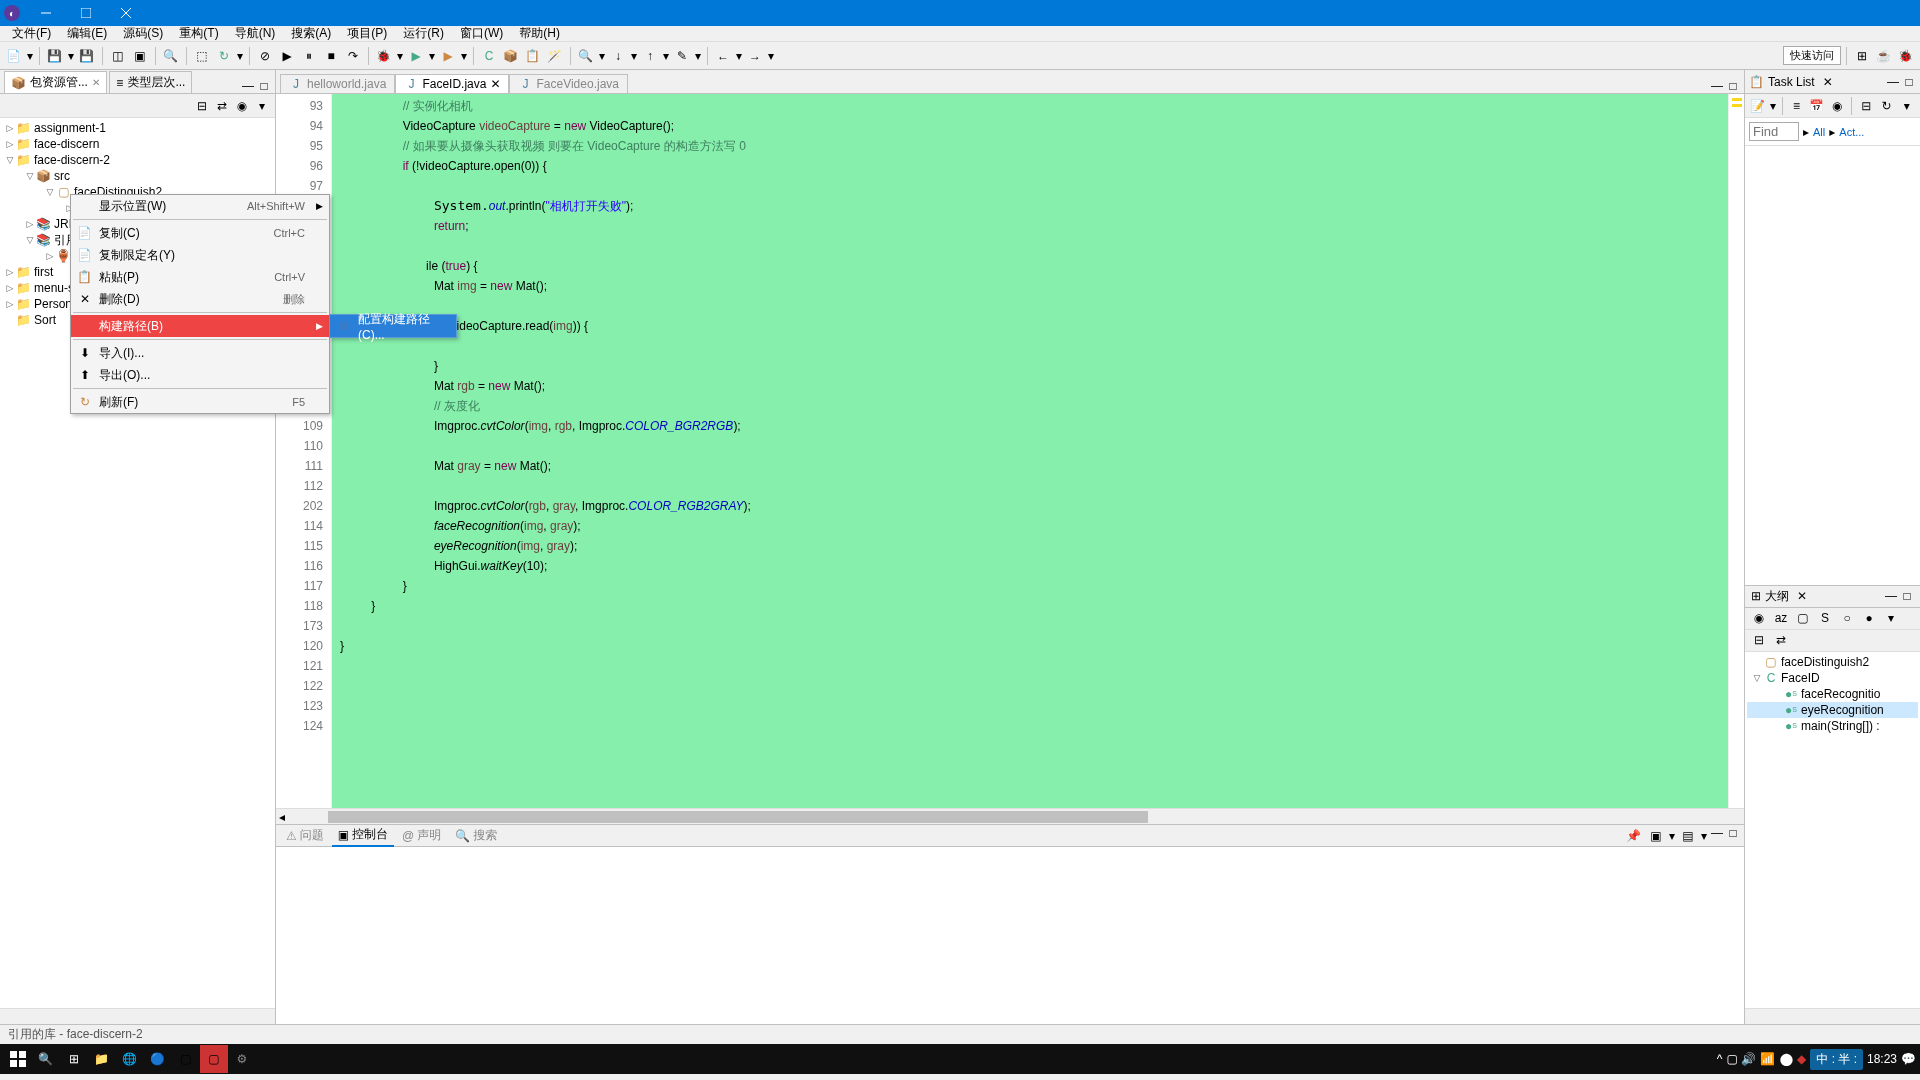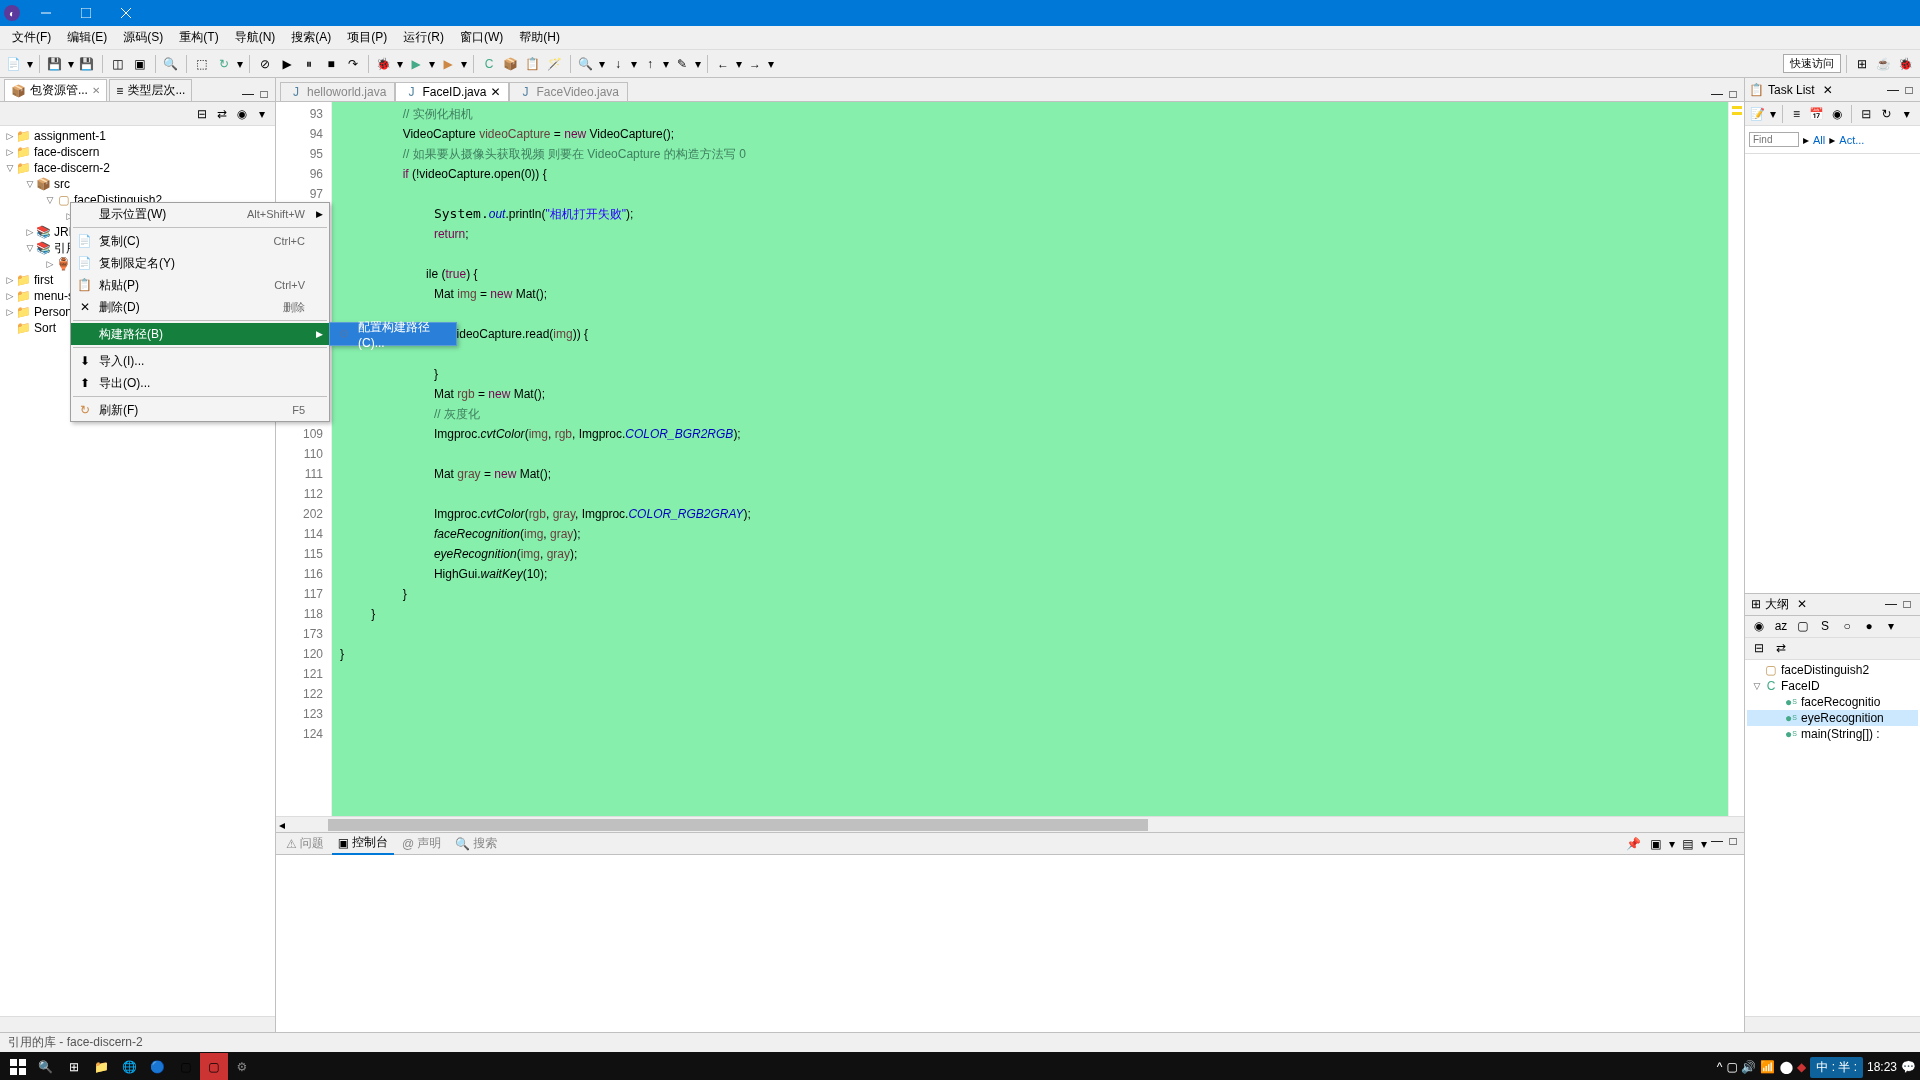--- a/index.html
+++ b/index.html
@@ -6,21 +6,21 @@
 body { background: #f0f0f0; overflow: hidden; width: 1920px; height: 1080px; }
 
 
 .titlebar { background: #0078d7; color: #fff; height: 26px; display: flex; align-items: center; padding: 0 4px; }
 .titlebar .app-icon { width: 16px; height: 16px; background: #5b3a9b; border-radius: 50%; margin-right: 6px; display:flex;align-items:center;justify-content:center;font-size:10px;}
 .titlebar .title { flex: 1; }
 .titlebar .win-btn { width: 40px; height: 24px; display: flex; align-items: center; justify-content: center; cursor: pointer; }
 .titlebar .win-btn svg { width: 10px; height: 10px; stroke: #fff; stroke-width: 1; fill: none; }
 
 
-.menubar { background: #f0f0f0; height: 24px; display: flex; align-items: center; padding: 0 4px; border-bottom: 1px solid #ddd;}
+.menubar { background: #f0f0f0; height: 16px; display: flex; align-items: center; padding: 0 4px; border-bottom: 1px solid #ddd;}
 .menubar .menu-item { padding: 2px 8px; cursor: pointer; }
 
 
 .toolbar { background: #f0f0f0; height: 28px; display: flex; align-items: center; padding: 2px 4px; border-bottom: 1px solid #c0c0c0; gap: 2px;}
 .tbtn { width: 20px; height: 20px; display:flex; align-items:center; justify-content:center; cursor:pointer; border:1px solid transparent;}
 .tsep { width:1px; height:18px; background:#c0c0c0; margin:0 3px;}
 .tdrop { width:8px; display:flex; align-items:center; justify-content:center;}
 .toolbar-right { margin-left:auto; display:flex; align-items:center; gap:2px;}
 .quick-access { border:1px solid #aaa; padding:1px 6px; font-size:11px; background:#fff;}
 
@@ -77,34 +77,34 @@
 .console-tabs { height:22px; background:#f0f0f0; border-bottom:1px solid #c0c0c0; display:flex; align-items:center; padding:0 4px; gap:2px;}
 .console-tab { padding:2px 6px; display:flex; align-items:center; gap:3px; font-size:11px; cursor:pointer; color:#888;}
 .console-tab.active { color:#000; border-bottom:2px solid #0078d7;}
 .console-body { flex:1; padding:4px 8px; font-size:11px; color:#555;}
 .console-toolbar { margin-left:auto; display:flex; gap:2px;}
 
 
 .tl-header { height:24px; background:#f0f0f0; border-bottom:1px solid #c0c0c0; display:flex; align-items:center; padding:0 4px; gap:4px; font-size:11px;}
 .tl-toolbar { height:24px; background:#f0f0f0; display:flex; align-items:center; padding:0 4px; gap:2px; border-bottom:1px solid #ddd;}
 .tl-find { height:28px; display:flex; align-items:center; padding:0 4px; gap:4px; border-bottom:1px solid #ddd;}
-.tl-find input { width:50px; border:1px solid #aaa; padding:1px 3px; font-size:10px;}
+.tl-find input { width:50px; border:1px solid #aaa; padding:1px 3px; font-size:13px;}
 .tl-find .link { color:#0066cc; cursor:pointer; font-size:11px;}
 
 
 .outline-wrap { flex:1; border-top:1px solid #c0c0c0; display:flex; flex-direction:column;}
 .outline-header { height:22px; background:#f0f0f0; border-bottom:1px solid #c0c0c0; display:flex; align-items:center; padding:0 6px; gap:4px; font-size:11px;}
 .outline-toolbar { height:22px; background:#f0f0f0; display:flex; align-items:center; padding:0 4px; gap:2px; border-bottom:1px solid #ddd;}
 .outline-tree { flex:1; padding:2px; overflow:hidden;}
 .outline-tree .tree-node.selected { background:#cce8ff; }
 
 
 .context-menu { position:absolute; background:#f4f4f4; border:1px solid #a0a0a0; box-shadow:2px 2px 4px rgba(0,0,0,0.25); font-size:12px; z-index:1000;}
 .context-menu .cm-item { display:flex; align-items:center; height:22px; padding:0 24px 0 4px; cursor:pointer; position:relative;}
-.context-menu .cm-item.highlighted { background:#15803d; color:#fff;}
+.context-menu .cm-item.highlighted { background:#ef4444; color:#fff;}
 .context-menu .cm-icon { width:20px; display:flex; justify-content:center;}
 .context-menu .cm-label { flex:1; padding-left:4px;}
 .context-menu .cm-shortcut { color:#666; margin-left:30px; font-size:11px;}
 .context-menu .cm-sep { height:1px; background:#c0c0c0; margin:2px 2px;}
 .context-menu .cm-arrow { position:absolute; right:6px; font-size:9px;}
 .submenu { position:absolute; left:100%; top:0; background:#fff; border:1px solid #5a9bd8; box-shadow:2px 2px 4px rgba(0,0,0,0.25);}
 .submenu .cm-item { background:#fff;}
 .submenu .cm-item.highlighted { background:#2a80d8; color:#fff;}
 
 

